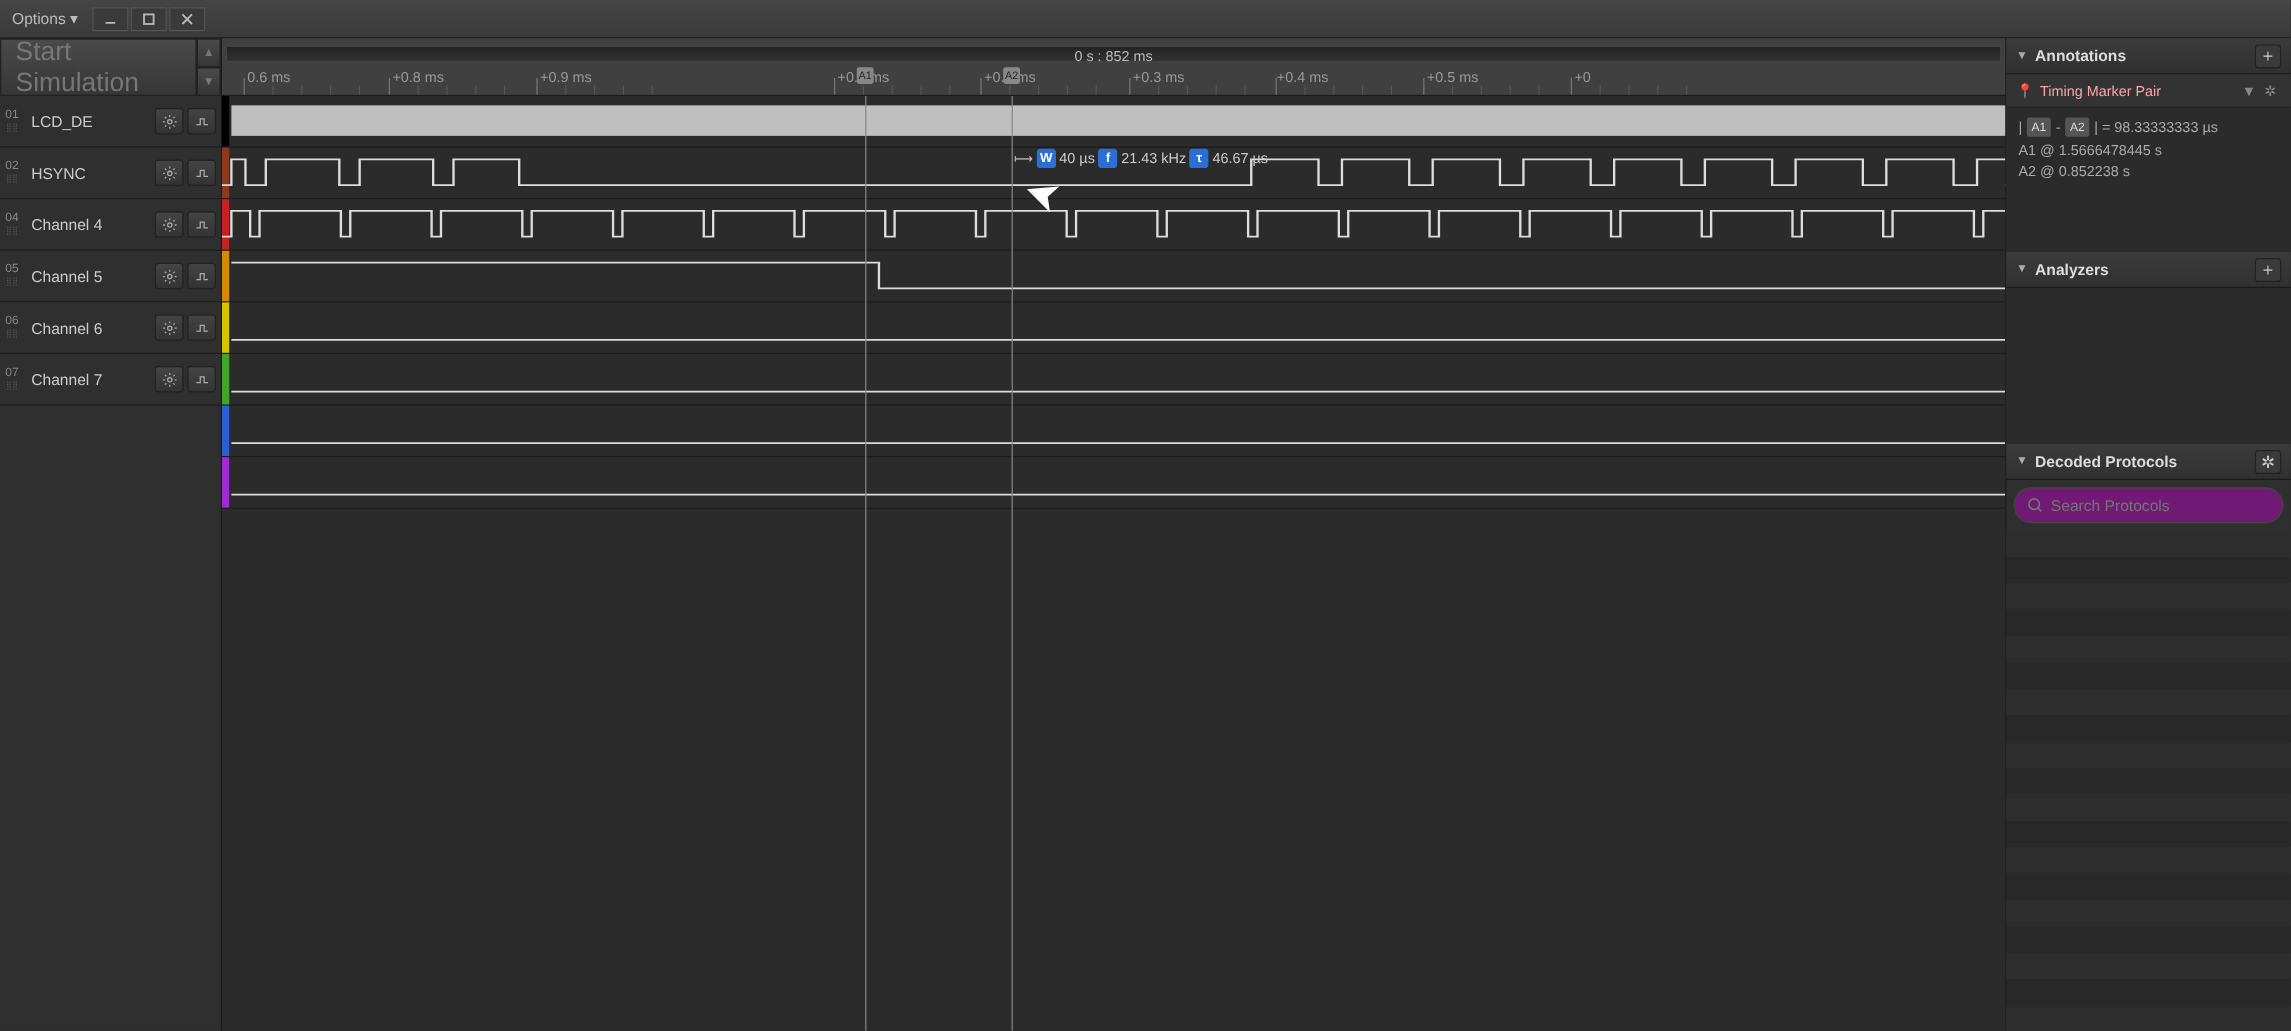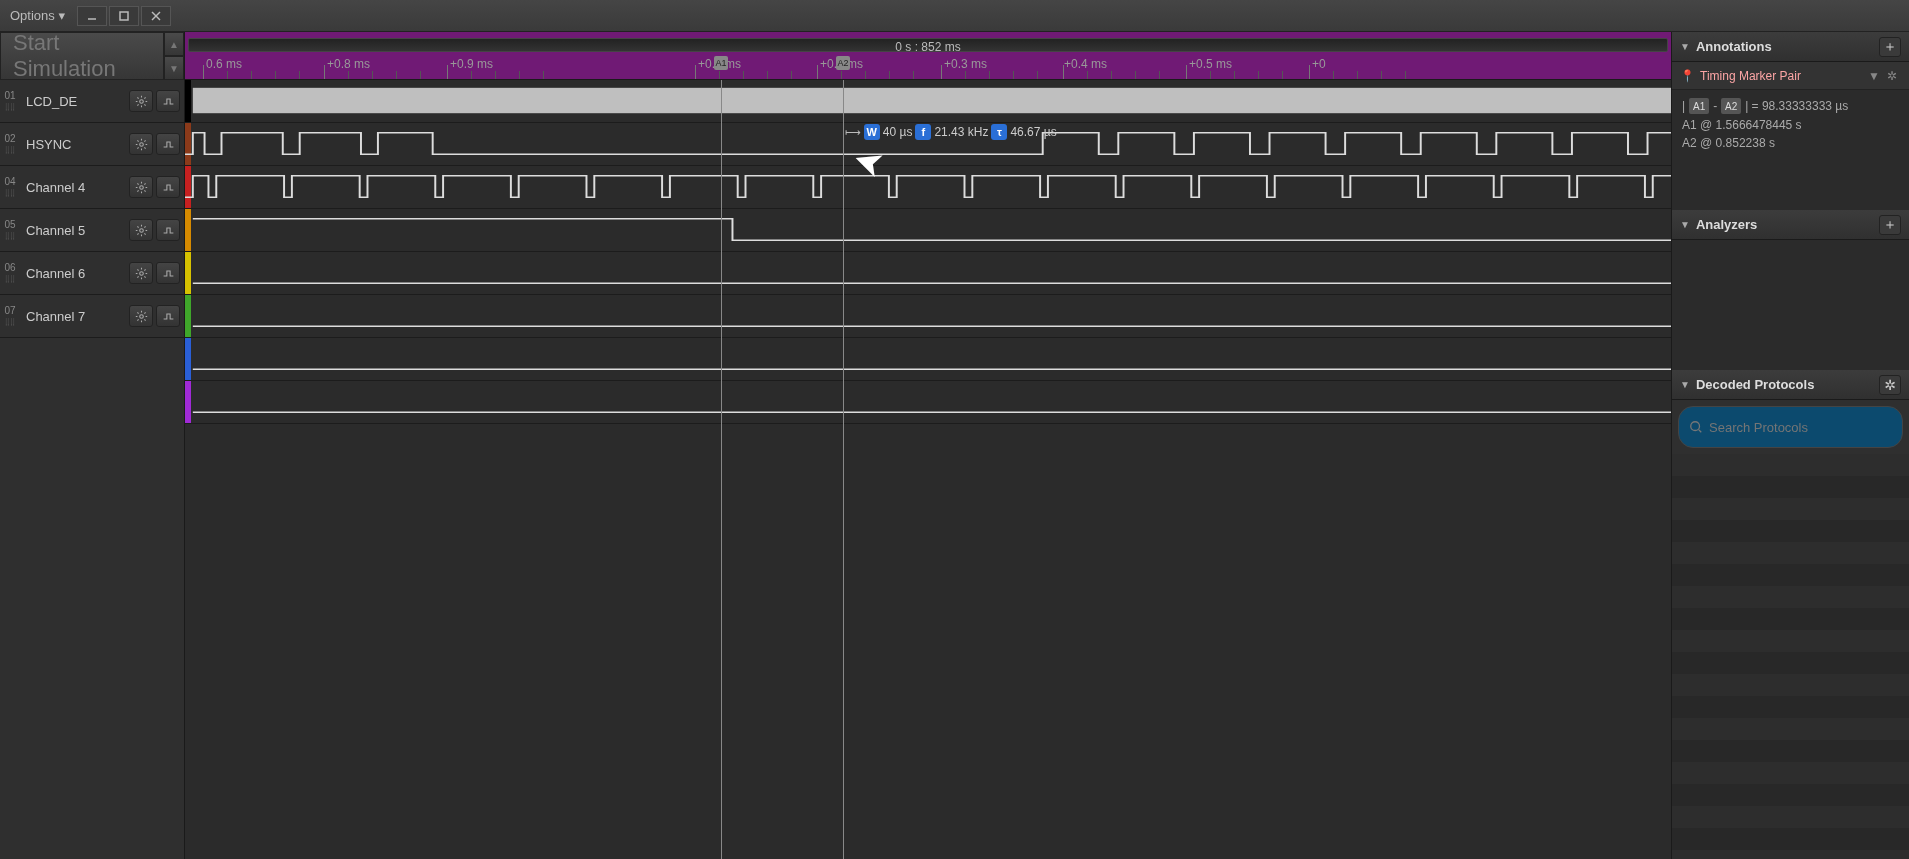--- a/index.html
+++ b/index.html
@@ -27,21 +27,21 @@
 
 
 .channel { height: 43px; display: flex; align-items: center; border-bottom: 1px solid #1c1c1c; background:#2f2f2f; }
 .ch-num { width: 20px; display:flex; flex-direction:column; align-items:center; justify-content:center; color: #888; font-size: 10px; line-height:11px;}
 .ch-name { flex: 1; color: #ccc; font-size: 13px; padding-left: 6px; }
 .ch-btns { display: flex; gap: 3px; padding-right: 4px; }
 .ch-btn { width: 24px; height: 22px; background: linear-gradient(#444,#333); border: 1px solid #222; border-radius: 3px; display: flex; align-items: center; justify-content: center; color: #aaa; cursor: pointer; font-size:11px;}
 .ch-btn svg { width: 13px; height: 13px; }
 
 
-.tl-header { height: 48px; background: #701a75; border-bottom: 1px solid #1a1a1a; position: relative; text-decoration: underline; }
+.tl-header { height: 48px; background: #404040; border-bottom: 1px solid #1a1a1a; position: relative; text-decoration: underline; }
 .tl-scroll { position:absolute; top:6px; left:3px; right:3px; height:14px; background:linear-gradient(#222,#333); border:1px solid #444; border-radius:2px;}
 .tl-time { position: absolute; top: 8px; font-size: 12px; color: #bbb; left:50%; transform:translateX(-50%);}
 .tl-ticks { position: absolute; bottom: 0; left: 0; right: 0; height: 24px; }
 .tick { position: absolute; bottom: 0; width: 1px; height: 8px; background: #555; }
 .tick.major { height: 14px; background:#777;}
 .tick-label { position: absolute; bottom: 8px; font-size: 12px; color: #999; transform: translateX(3px); white-space:nowrap;}
 
 
 .wave-area { flex: 1; position: relative; background: #2b2b2b; }
 .wave-row { height: 43px; border-bottom: 1px solid #1c1c1c; position: relative; }
@@ -72,21 +72,21 @@
 
 .sub-h { display: flex; align-items: center; height: 28px; background: #333; padding: 0 8px; border-bottom: 1px solid #222; font-size: 12px; }
 .sub-h .pin { width: 12px; margin-right: 8px; color: #888; }
 .sub-h .title { flex: 1; color: #fca5a5; }
 .sub-h .sbtn { width: 18px; text-align: center; color: #888; cursor: pointer; }
 
 .panel-body { background: #2b2b2b; padding: 6px 10px; font-size: 12px; color: #aaa; }
 .panel-body .line { padding: 2px 0; display:flex; align-items:center; gap:4px;}
 .marker-badge { display: inline-flex; align-items: center; justify-content: center; min-width: 20px; height: 16px; background:#555; color: #ddd; font-size: 10px; padding:0 3px; border-radius:2px;}
 
-.search-box { margin: 6px; height: 42px; background: #0c4a6e; border: 1px solid #444; border-radius: 15px; display: flex; align-items: center; padding: 0 10px; justify-content: space-between; }
+.search-box { margin: 6px; height: 30px; background: #701a75; border: 1px solid #444; border-radius: 15px; display: flex; align-items: center; padding: 0 10px; justify-content: space-between; }
 .search-box svg { width: 14px; height: 14px; color: #777; margin-right: 6px; }
 .search-box input { flex: 1; background: none; border: none; outline: none; color: #aaa; font-size: 13px; }
 
 .empty-flex { flex:1; background:#2b2b2b;}
 .striped { background: repeating-linear-gradient(#2d2d2d,#2d2d2d 22px,#282828 22px,#282828 44px);}
 </style>
 </head>
 <body>
 
 <div class="title-bar">

